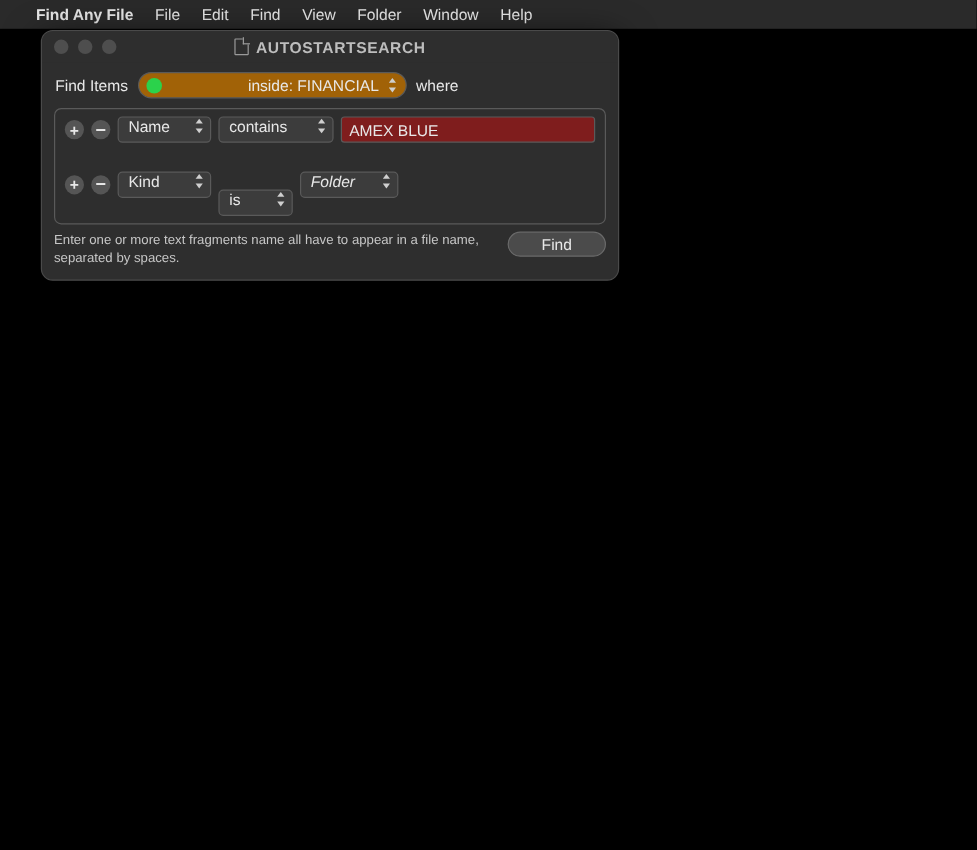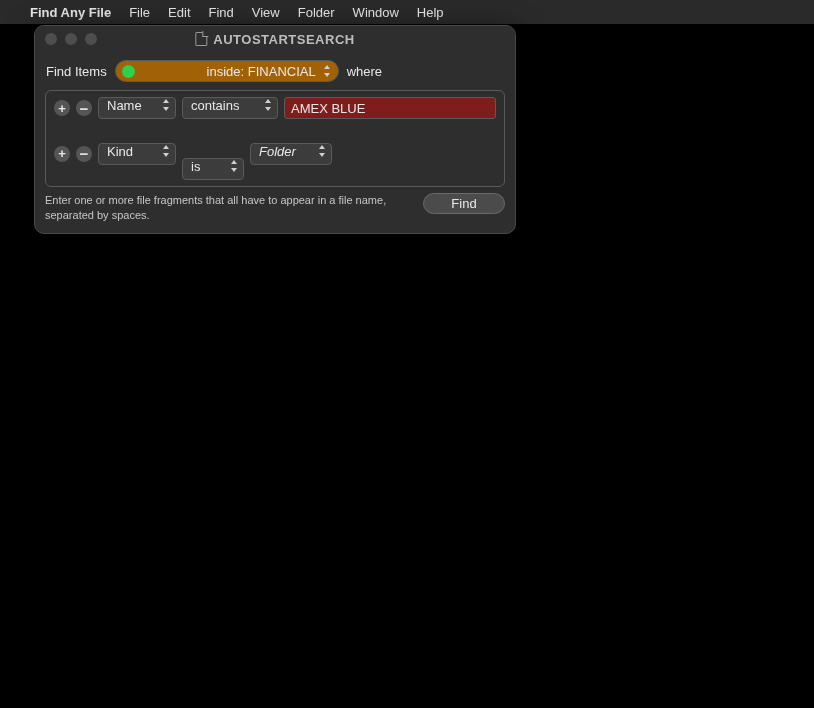--- a/index.html
+++ b/index.html
@@ -312,17 +312,17 @@
           <span class="chevrons"></span>
         </div>
         <div class="popup w-val2">
           <span class="popup-text">Folder</span>
           <span class="chevrons"></span>
         </div>
       </div>
     </div>
 
     <div class="footer">
-      <div class="hint">Enter one or more file fragments that all have to appear in a file name, separated by spaces.</div>
+      <div class="hint">Enter one or more text fragments name all have to appear in a file name, separated by spaces.</div>
       <div class="find-button">Find</div>
     </div>
   </div>
 </div>
 
 </body></html>

